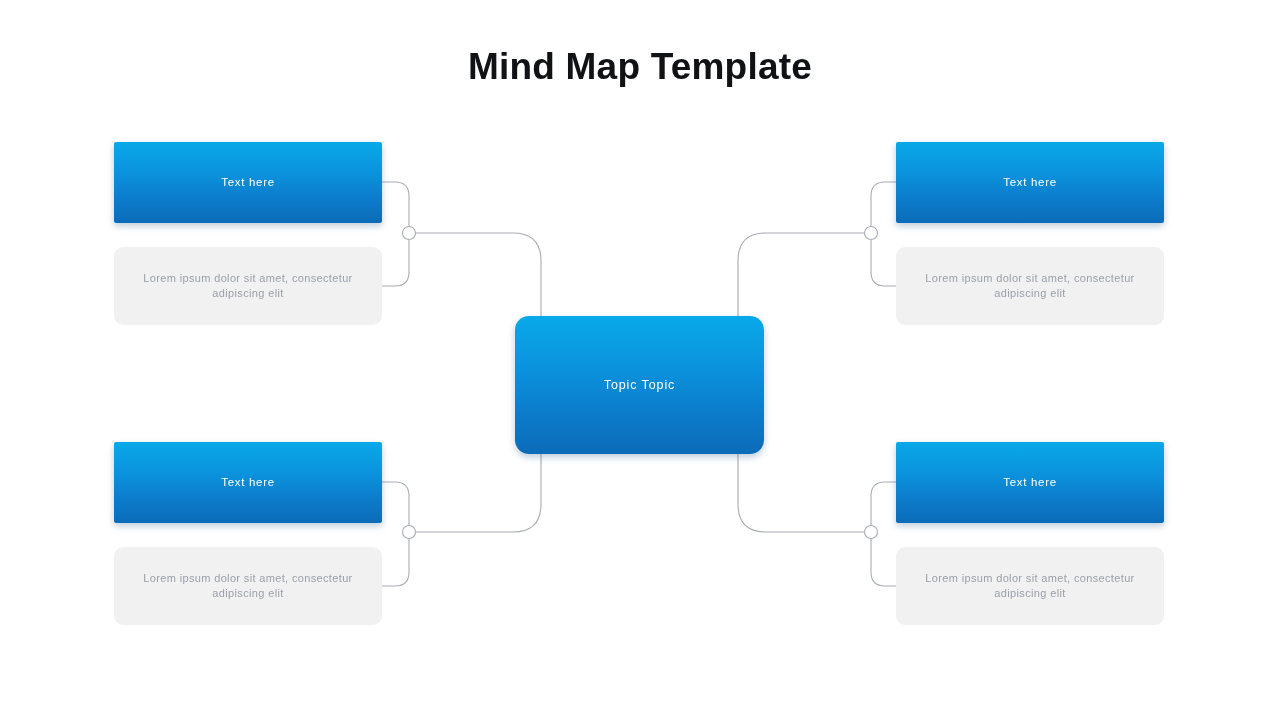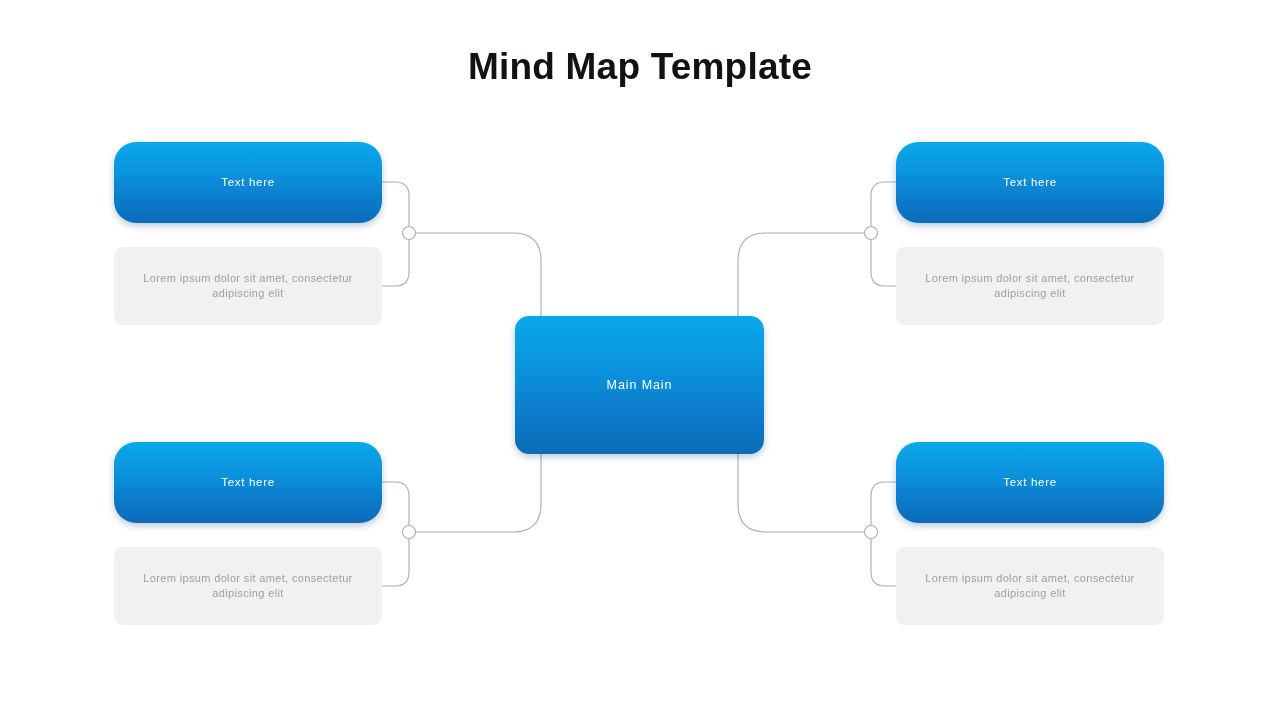--- a/index.html
+++ b/index.html
@@ -51,21 +51,21 @@
   }
   .conn-node {
     fill: #ffffff;
     stroke: #a9acb3;
     stroke-width: 1.1;
   }
 
   
   .topic-box {
     position: absolute;
-    border-radius: 22px;
+    border-radius: 2px;
     background: linear-gradient(180deg, #09a9e9 0%, #0b93dd 38%, #0c7ccb 70%, #0b6cb8 100%);
     box-shadow: 0 3px 7px rgba(10, 70, 120, 0.28);
     display: flex;
     align-items: center;
     justify-content: center;
     box-sizing: border-box;
   }
   .topic-label {
     color: #ffffff;
     font-size: 11.5px;
@@ -145,21 +145,21 @@
     <path class="conn-path" d="M 864 233 L 766 233 Q 738 233 738 261 L 738 316"></path>
     <circle class="conn-node" cx="871" cy="233" r="6.5"></circle>
 
     <path class="conn-path" d="M 871 525 L 871 496 Q 871 482 885 482 L 896 482"></path>
     <path class="conn-path" d="M 871 539 L 871 572 Q 871 586 885 586 L 896 586"></path>
     <path class="conn-path" d="M 864 532 L 766 532 Q 738 532 738 504 L 738 454"></path>
     <circle class="conn-node" cx="871" cy="532" r="6.5"></circle>
   </svg>
 
   <div class="topic-box" id="main-topic">
-    <span class="topic-label">Main Main</span>
+    <span class="topic-label">Topic Topic</span>
   </div>
 
   <div class="topic-box" id="branch-tl-topic">
     <span class="topic-label">Text here</span>
   </div>
   <div class="desc-box" id="branch-tl-desc">
     <span class="desc-label">Lorem ipsum dolor sit amet, consectetur adipiscing elit</span>
   </div>
 
   <div class="topic-box" id="branch-bl-topic">

